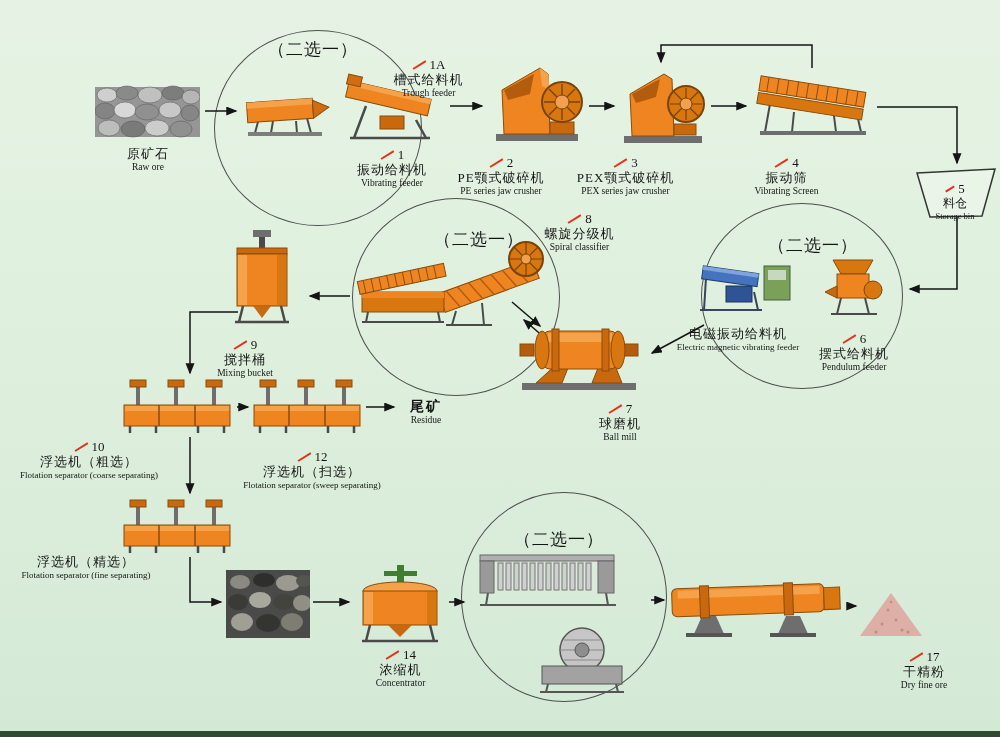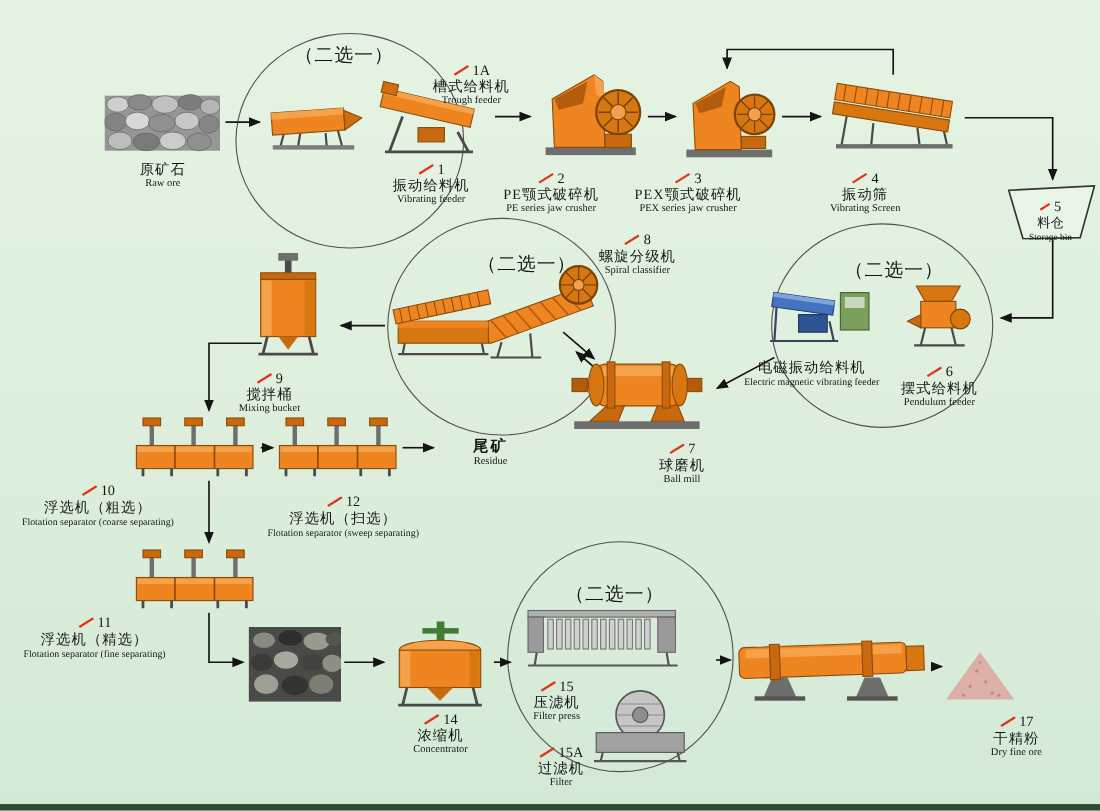--- a/index.html
+++ b/index.html
@@ -459,49 +459,38 @@
     <div class="zh">浮选机（粗选）</div>
     <div class="en">Flotation separator (coarse separating)</div>
   </div>
 
   <div class="lbl wide" style="left:228px;top:444px;width:168px">
     <div class="numline"><span class="num">12</span></div>
     <div class="zh">浮选机（扫选）</div>
     <div class="en">Flotation separator (sweep separating)</div>
   </div>
 
-  <div class="lbl residue" style="left:416px;top:398px;width:60px">
+  <div class="lbl residue" style="left:396px;top:398px;width:60px">
     <div class="zh">尾矿</div>
     <div class="en">Residue</div>
   </div>
 
   <div class="lbl wide" style="left:0px;top:554px;width:172px">
-    <div class="numline"><span class="num">11</span></div>
     <div class="zh">浮选机（精选）</div>
     <div class="en">Flotation separator (fine separating)</div>
   </div>
 
 
   <div class="lbl" style="left:348px;top:642px;width:105px">
     <div class="numline"><span class="num">14</span></div>
     <div class="zh">浓缩机</div>
     <div class="en">Concentrator</div>
   </div>
 
-  <div class="lbl" style="left:456px;top:612px;width:100px">
-    <div class="numline"><span class="num">15</span></div>
-    <div class="zh">压滤机</div>
-    <div class="en">Filter press</div>
-  </div>
-
-  <div class="lbl" style="left:460px;top:672px;width:100px">
-    <div class="numline"><span class="num">15A</span></div>
-    <div class="zh">过滤机</div>
-    <div class="en">Filter</div>
-  </div>
+
 
 
   <div class="lbl" style="left:874px;top:644px;width:100px">
     <div class="numline"><span class="num">17</span></div>
     <div class="zh">干精粉</div>
     <div class="en">Dry fine ore</div>
   </div>
 
   <div class="choice" style="left:268px;top:38px;width:100px">（二选一）</div>
   <div class="choice" style="left:768px;top:234px;width:100px">（二选一）</div>

